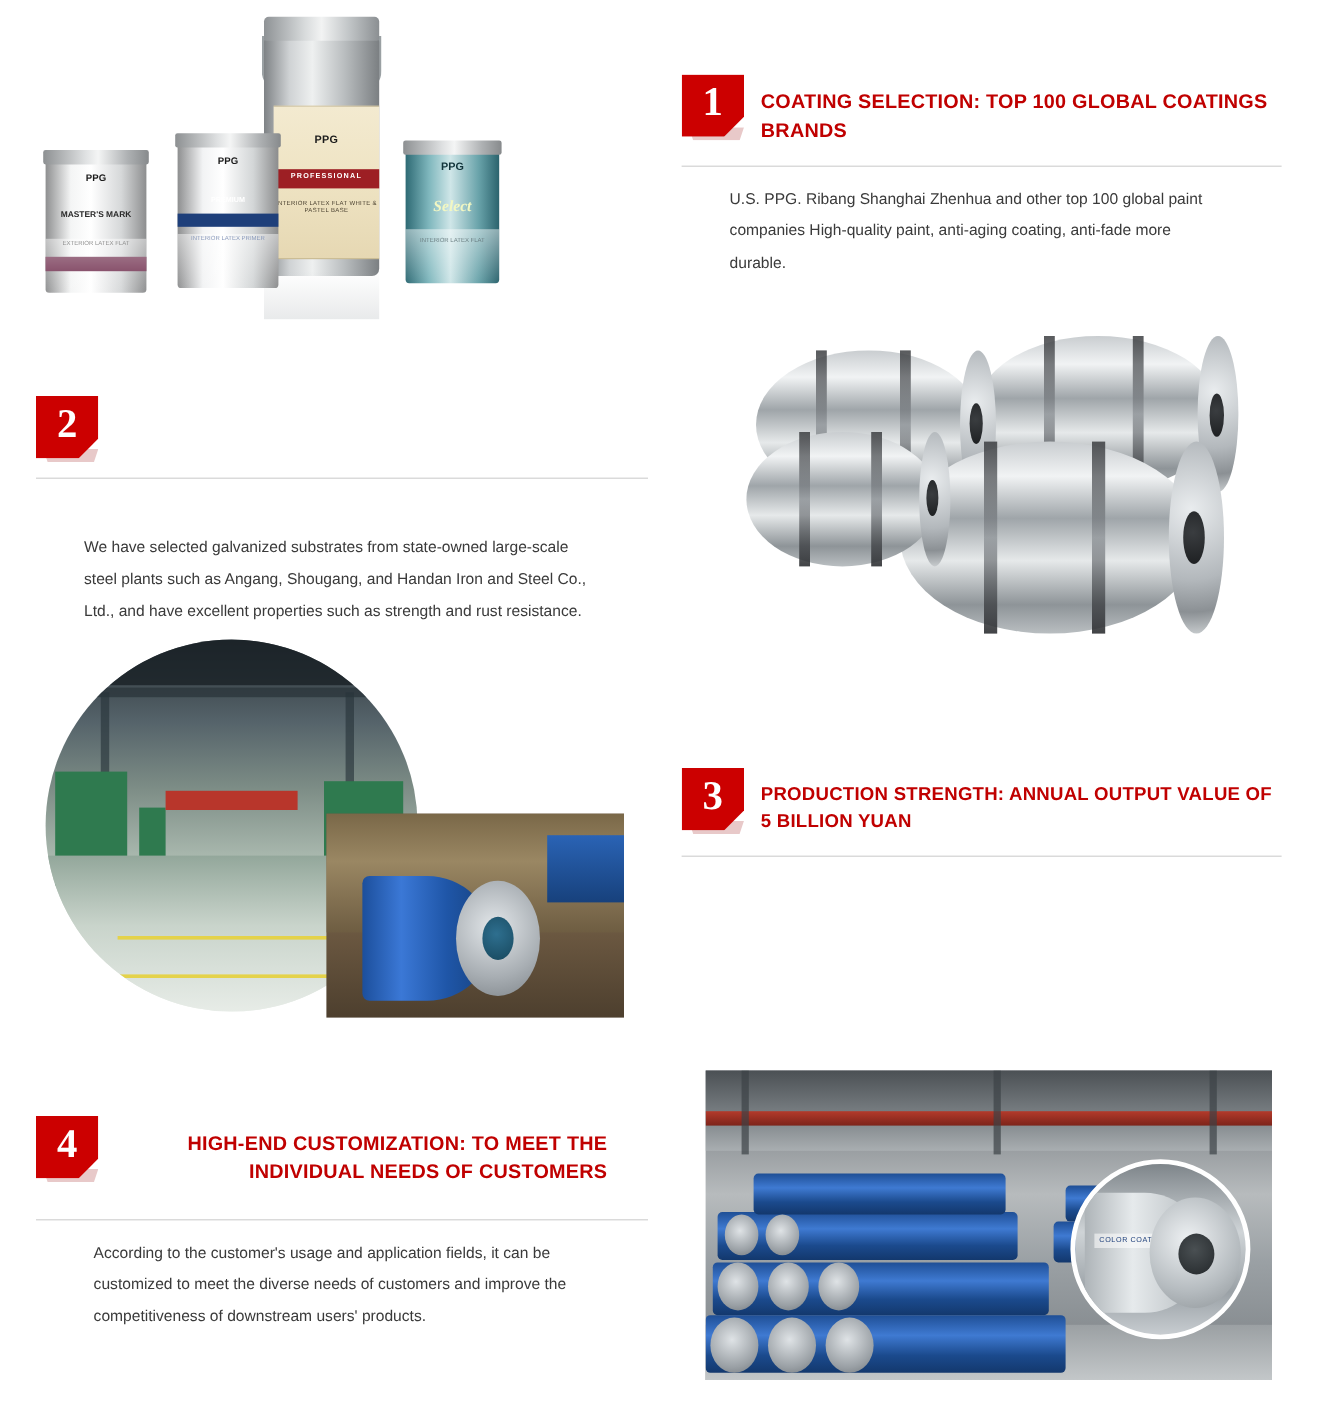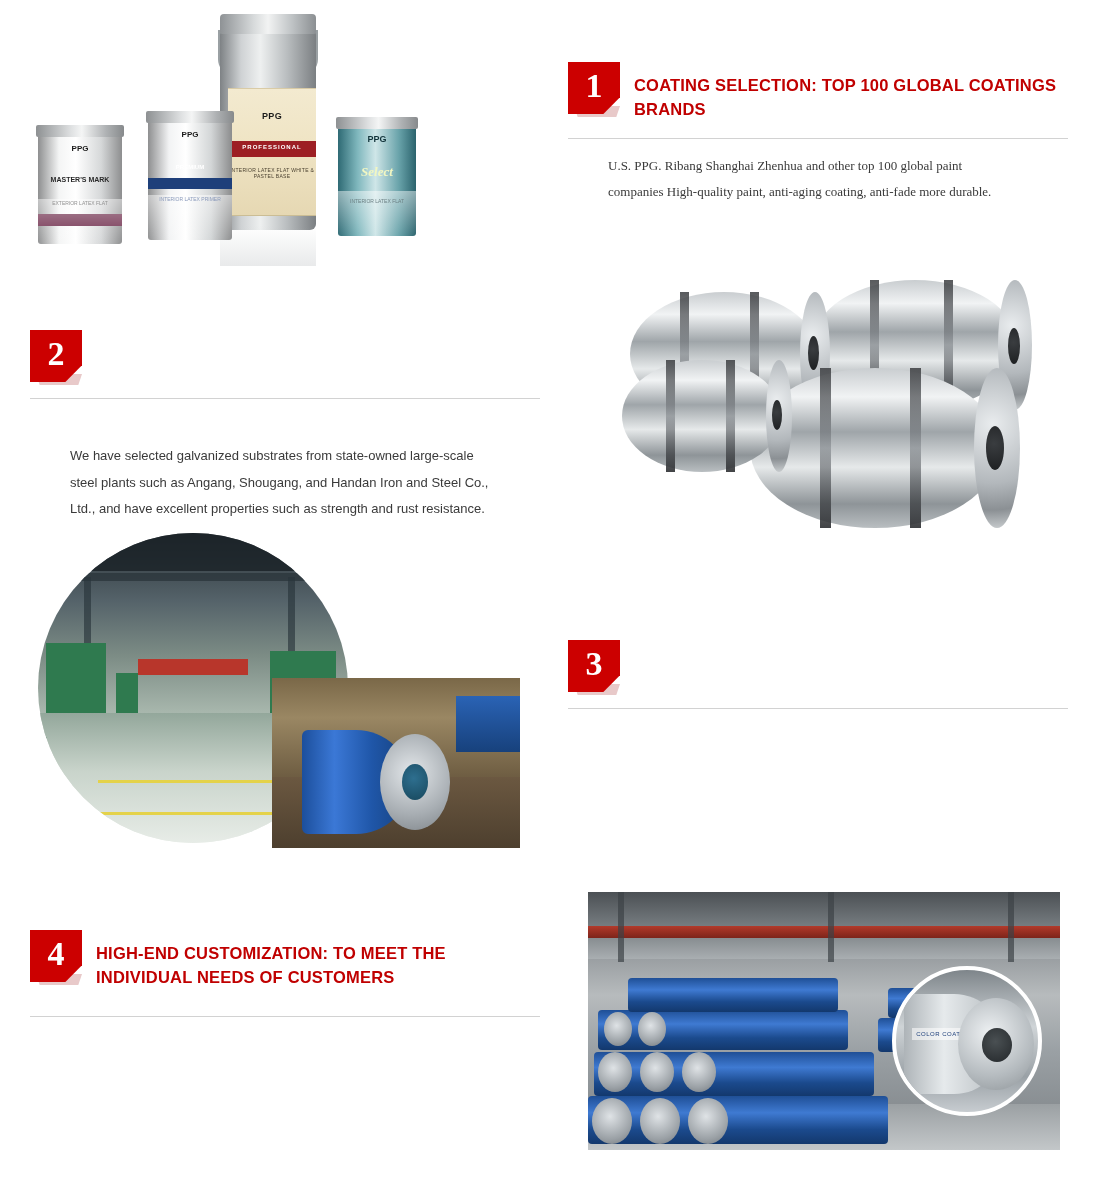--- a/index.html
+++ b/index.html
@@ -298,21 +298,21 @@
   <div class="feature" style="left:568px;top:62px;width:500px;">
     <div class="feature-head">
       <div class="badge">
         <div class="shadow"></div>
         <div class="shape"></div>
         <div class="num">1</div>
       </div>
       <div class="feature-title">COATING SELECTION: TOP 100 GLOBAL COATINGS BRANDS</div>
     </div>
     <div class="rule"></div>
-    <div class="feature-body indent" style="width:450px;font-family:Liberation Serif, serif;">U.S. PPG. Ribang Shanghai Zhenhua and other top 100 global paint companies High-quality paint, anti-aging coating, anti-fade more durable.</div>
+    <div class="feature-body indent" style="width:450px;">U.S. PPG. Ribang Shanghai Zhenhua and other top 100 global paint companies High-quality paint, anti-aging coating, anti-fade more durable.</div>
   </div>
 
   <div class="coils">
 
     <div class="coil" style="left:212px;top:30px;width:206px;height:130px;">
       <div class="drum"></div>
       <div class="strap" style="left:58px;"></div>
       <div class="strap" style="left:132px;"></div>
       <div class="face" style="right:-14px;top:0;width:34px;height:130px;"></div>
       <div class="hole" style="right:-2px;top:48px;width:12px;height:36px;"></div>
@@ -377,20 +377,21 @@
     <div class="rollhole"></div>
   </div>
 
   <div class="feature" style="left:568px;top:640px;width:500px;">
     <div class="feature-head">
       <div class="badge">
         <div class="shadow"></div>
         <div class="shape"></div>
         <div class="num">3</div>
       </div>
+      <div class="feature-title" style="font-size:15.5px;">PRODUCTION STRENGTH: ANNUAL OUTPUT VALUE OF 5 BILLION YUAN</div>
     </div>
     <div class="rule"></div>
   </div>
 
   <div class="warehouse">
     <div class="roof"></div>
     <div class="crane"></div>
     <div style="position:absolute;left:30px;top:0;width:6px;height:70px;background:rgba(60,66,70,.7);"></div>
     <div style="position:absolute;left:240px;top:0;width:6px;height:70px;background:rgba(60,66,70,.7);"></div>
     <div style="position:absolute;left:420px;top:0;width:6px;height:70px;background:rgba(60,66,70,.7);"></div>
@@ -420,18 +421,19 @@
     </div>
   </div>
 
   <div class="feature" style="left:30px;top:930px;width:510px;">
     <div class="feature-head">
       <div class="badge">
         <div class="shadow"></div>
         <div class="shape"></div>
         <div class="num">4</div>
       </div>
-      <div class="feature-title" style="max-width:410px;">HIGH-END CUSTOMIZATION: TO MEET THE INDIVIDUAL NEEDS OF CUSTOMERS</div>
+      <div class="feature-title" style="max-width:410px;text-align:right;">HIGH-END CUSTOMIZATION: TO MEET THE INDIVIDUAL NEEDS OF CUSTOMERS</div>
     </div>
     <div class="rule" style="margin-top:26px;"></div>
+    <div class="feature-body" style="width:470px;padding-left:48px;">According to the customer's usage and application fields, it  can be customized to meet the diverse needs of customers and improve the competitiveness of downstream users' products.</div>
   </div>
 
 </div>
 
 </body></html>

